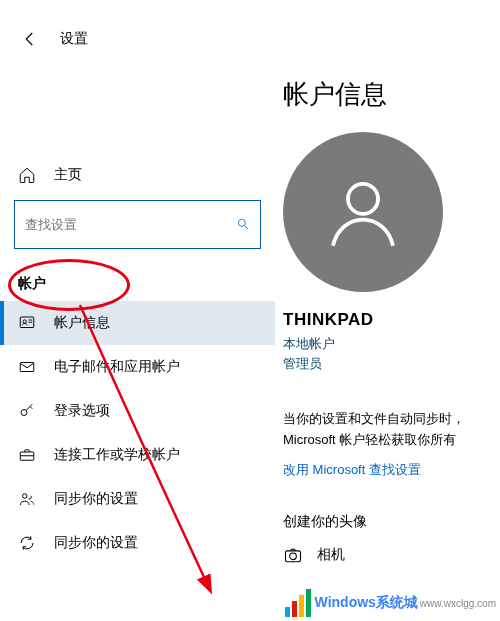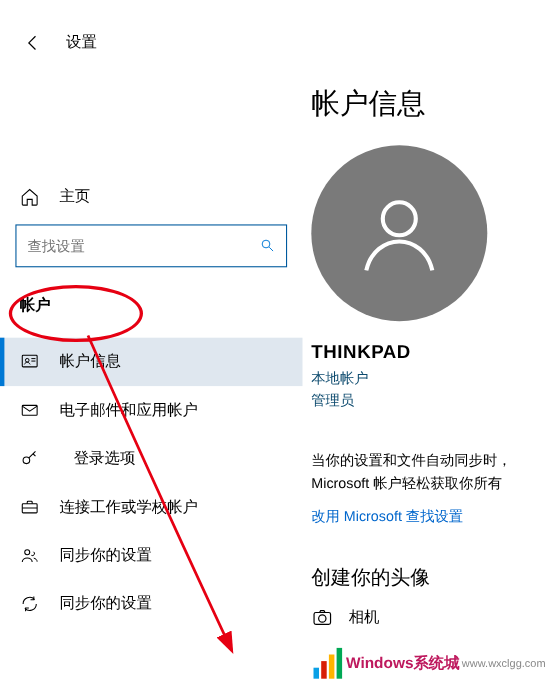--- a/index.html
+++ b/index.html
@@ -40,37 +40,37 @@
       display: flex;
       align-items: center;
       padding: 10px 18px;
       cursor: pointer;
     }
     .home-row .icon { width: 22px; display:flex; align-items:center; }
     .home-row span.label { margin-left: 14px; font-size: 14px; }
     .search-wrap {
       margin: 6px 14px 14px;
       border: 1px solid #005a9e;
-      height: 39px;
+      height: 49px;
       display: flex;
       align-items: center;
       padding: 0 10px;
       background: #fff;
     }
     .search-input {
       flex: 1;
       border: none;
       outline: none;
       font-size: 13px;
       color: #666;
       background: transparent;
     }
     .search-icon { color: #0078d4; font-size: 14px; }
     .section-header {
-      padding: 12px 18px 20px;
+      padding: 12px 18px 8px;
       font-size: 14px;
       font-weight: 600;
     }
     .nav-item {
       display: flex;
       align-items: center;
       padding: 13px 18px;
       cursor: pointer;
       position: relative;
     }
@@ -132,21 +132,21 @@
       margin-top: 36px;
       line-height: 1.6;
     }
     .link {
       color: #0066cc;
       font-size: 13px;
       margin-top: 10px;
       cursor: pointer;
     }
     .subhead {
-      font-size: 18px;
+      font-size: 14px;
       margin-top: 34px;
       font-weight: 400;
     }
     .camera-row {
       display: flex;
       align-items: center;
       margin-top: 14px;
     }
     .camera-ico { width: 22px; }
     .camera-label { margin-left: 12px; font-size: 14px; }
@@ -157,21 +157,21 @@
       display: flex;
       align-items: center;
       font-size: 14px;
     }
     .wm-bars { display:flex; align-items:flex-end; margin-right: 4px; gap:2px; }
     .wm-bars i { display:block; width:5px; background:#0aa0e6; }
     .wm-bars i:nth-child(1){height:10px;}
     .wm-bars i:nth-child(2){height:16px;background:#d81e06;}
     .wm-bars i:nth-child(3){height:22px;background:#ffb400;}
     .wm-bars i:nth-child(4){height:28px;background:#00a854;}
-    .wm-text1 { font-weight: bold; color:#be185d; }
+    .wm-text1 { font-weight: bold; color:#3b82f6; }
     .wm-text2 { font-size: 10px; color:#888; margin-left:2px;}
     svg { display: block; }
   </style>
 </head>
 <body>
 
 <div class="header">
   <div class="back-btn">
     <svg width="18" height="18" viewBox="0 0 24 24">
         <path d="M15 4l-8 8 8 8" stroke="#000" stroke-width="1.5" fill="none"></path>
@@ -219,21 +219,21 @@
     <div class="nav-item">
       <span class="icon">
         <svg width="18" height="18" viewBox="0 0 24 24">
             <rect x="3" y="6" width="18" height="12" rx="1" fill="none" stroke="#000" stroke-width="1.3"></rect>
             <path d="M3 7l9 6 9-6" fill="none" stroke="#000" stroke-width="1.3"></path>
           </svg>
       </span>
       <span class="label">电子邮件和应用帐户</span>
     </div>
 
-    <div class="nav-item" style="position:relative;gap:13px;">
+    <div class="nav-item" style="position:relative;">
       <span class="icon">
         <svg width="18" height="18" viewBox="0 0 24 24">
             <circle cx="8" cy="14" r="4" fill="none" stroke="#000" stroke-width="1.3"></circle>
             <path d="M11 11l8-8M16 6l3 3" fill="none" stroke="#000" stroke-width="1.3"></path>
           </svg>
       </span>
       <span class="label">登录选项</span>
     </div>
 
     <div class="nav-item">

